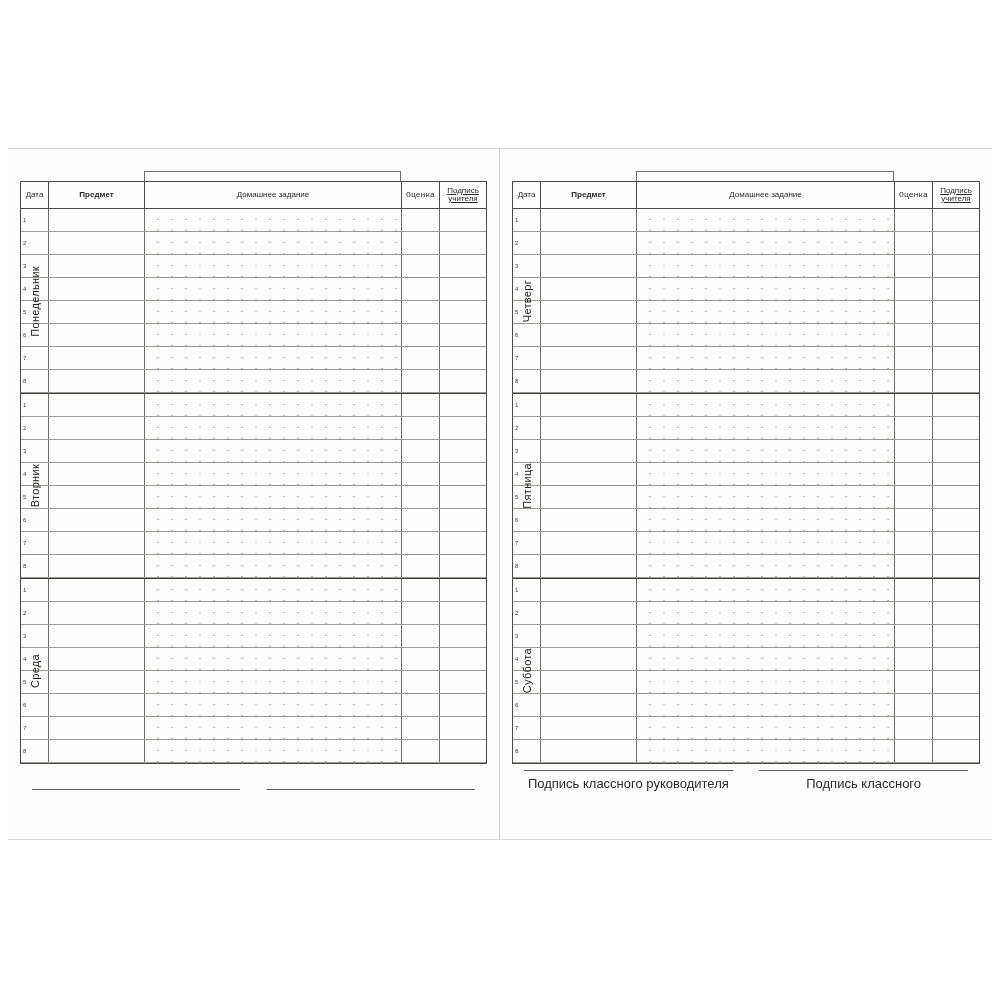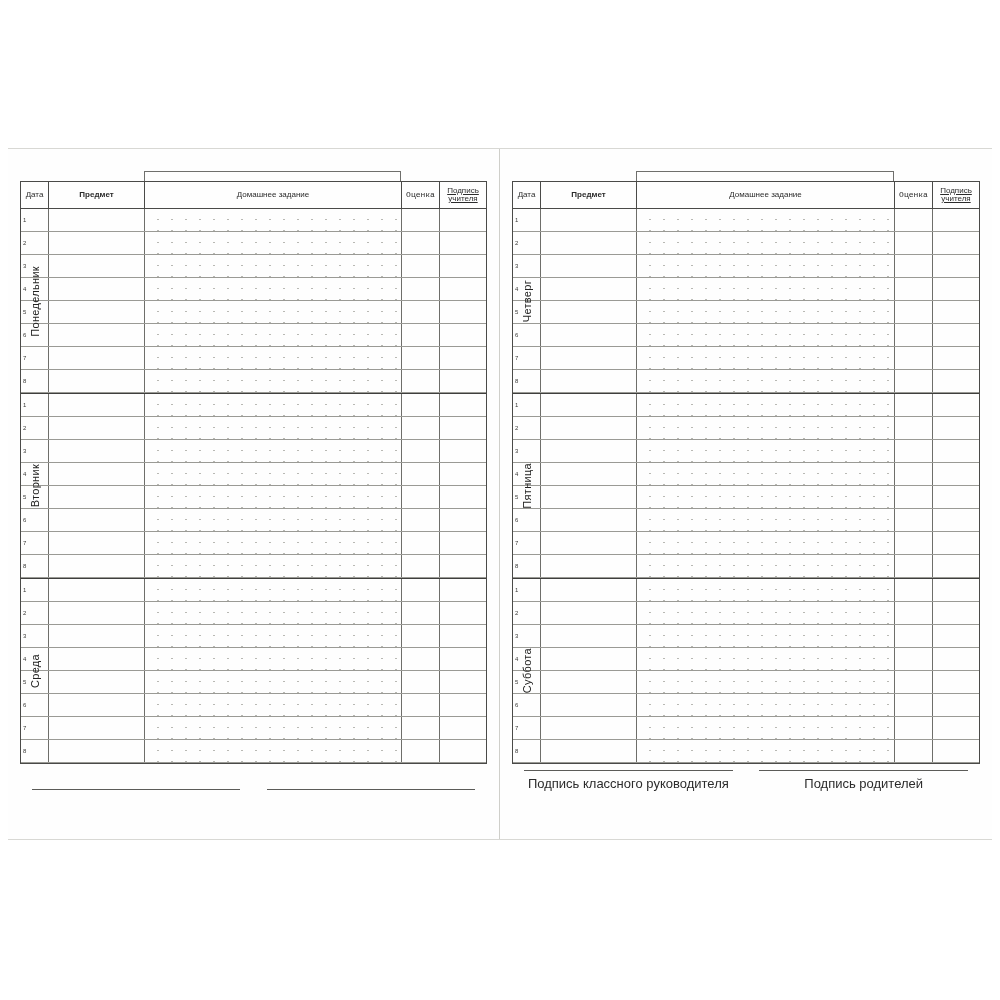--- a/index.html
+++ b/index.html
@@ -708,20 +708,20 @@
             </div>
           </div>
 
         <div class="footer">
           <div class="sig">
             <div class="line"></div>
             <span class="cap">Подпись классного руководителя</span>
           </div>
           <div class="sig">
             <div class="line"></div>
-            <span class="cap">Подпись родителей</span>
+            <span class="cap">Подпись классного</span>
           </div>
         </div>
       </div>
     </div>
 
   </div>
 </div>
 
 </body></html>

